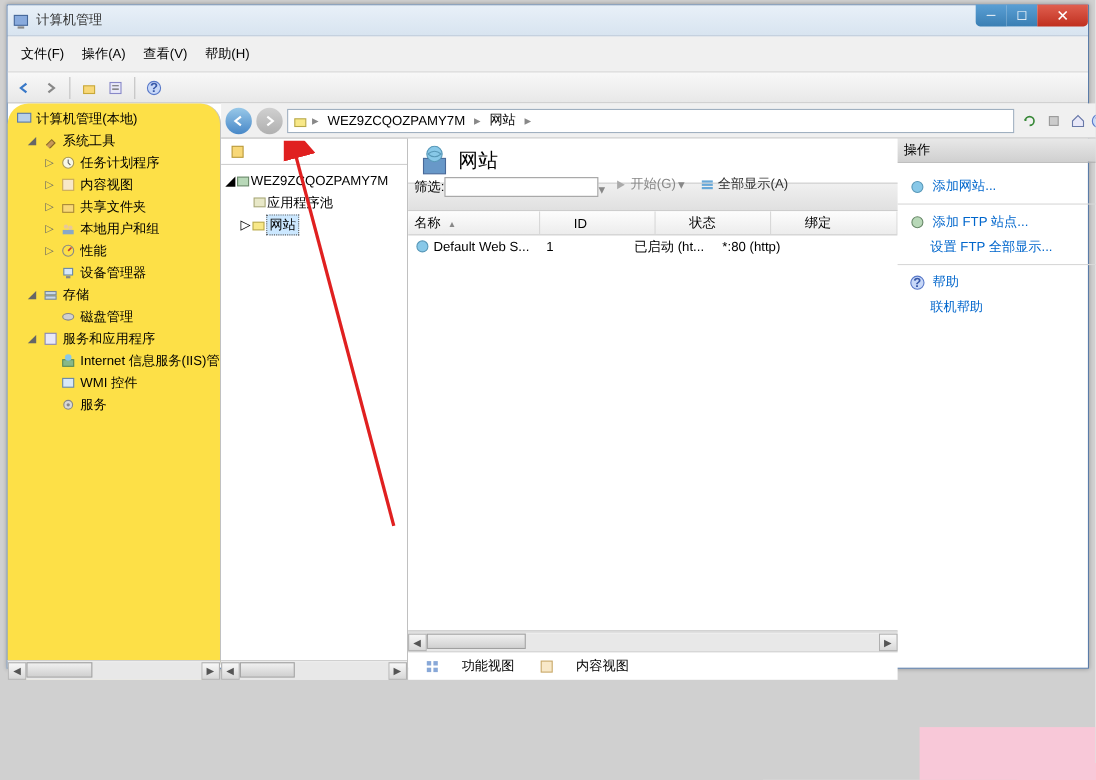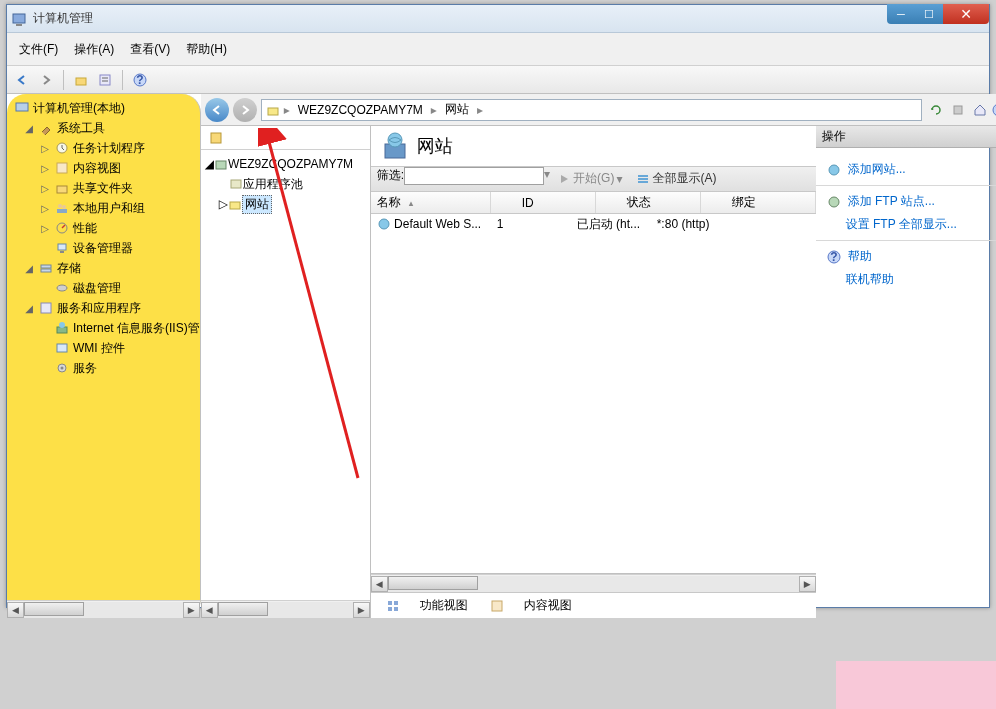--- a/index.html
+++ b/index.html
@@ -47,21 +47,21 @@
 .panehdr { height: 22px; background: linear-gradient(#e8e8e8,#d0d0d0); border-bottom: 1px solid #b0b0b0; display: flex; align-items: center; padding: 0 6px; font-weight: normal; }
 .conntb { height: 24px; border-bottom: 1px solid #d0d0d0; display: flex; align-items: center; padding: 0 4px; gap: 2px; }
 .conntree { flex: 1; overflow: hidden; padding: 4px 0; position: relative; }
 .ctn { display: flex; align-items: center; height: 20px; cursor: pointer; white-space: nowrap; }
 .ctn .sel { background: #cce8ff; border: 1px dotted #666; padding: 0 2px; }
 
 .centerpane { flex: 1; display: flex; flex-direction: column; background: #fff; }
 .centerhdr { height: 40px; display: flex; align-items: center; padding: 6px 10px; gap: 8px; }
 .centerhdr .bigicon { width: 28px; height: 28px; }
 .centerhdr h2 { font-size: 18px; font-weight: normal; }
-.filterbar { height: 26px; background: linear-gradient(#f0f0f0,#e0e0e0); border-top: 1px solid #c8c8c8; border-bottom: 1px solid #c8c8c8; display: flex; align-items: flex-start; padding: 0 6px; gap: 0; }
+.filterbar { height: 26px; background: linear-gradient(#f0f0f0,#e0e0e0); border-top: 1px solid #c8c8c8; border-bottom: 1px solid #c8c8c8; display: flex; align-items: flex-end; padding: 12px 6px; gap: 0; }
 .filterinp { width: 140px; height: 18px; border: 1px solid #a0a0a0; background: #fff; }
 .fbtn { padding: 2px 6px; border: 1px solid transparent; cursor: pointer; display: flex; align-items: center; gap: 2px; color: #888; }
 .fbtn.act { color: #333; }
 .grid { flex: 1; overflow: auto; border-bottom: 1px solid #c0c0c0; }
 .ghdr { display: flex; height: 22px; background: linear-gradient(#fdfdfd,#ececec); border-bottom: 1px solid #c8c8c8; gap: 25px; }
 .gcol { border-right: 1px solid #d8d8d8; padding: 3px 6px; display: flex; align-items: center; gap: 2px; cursor: pointer; }
 .grow { display: flex; height: 20px; align-items: center; }
 .gcell { padding: 2px 6px; overflow: hidden; white-space: nowrap; text-overflow: ellipsis; }
 .c1{width:120px;} .c2{width:80px;} .c3{width:80px;} .c4{width:90px;}
 .viewbar { height: 26px; border-top: 1px solid #c8c8c8; display: flex; align-items: center; padding: 0 6px; gap: 4px; }

